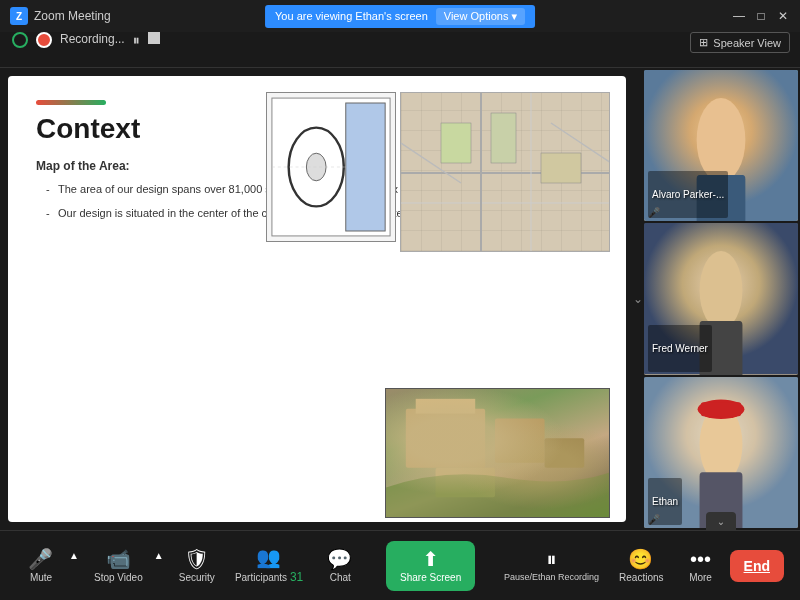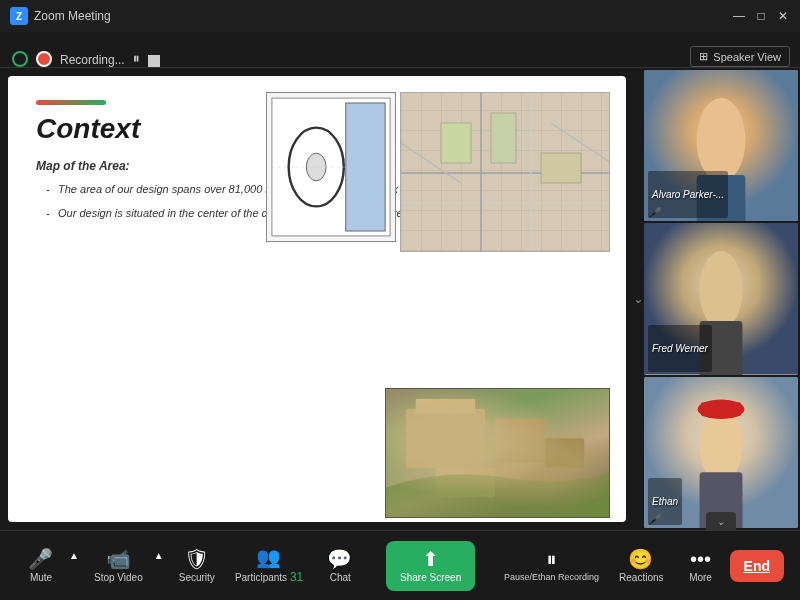--- a/index.html
+++ b/index.html
@@ -70,21 +70,21 @@
       font-size: 12px;
       cursor: pointer;
       display: flex; align-items: center; justify-content: center;
     }
 
     
     #topbar {
       height: 36px;
       background: #1a1a1a;
       display: flex;
-      align-items: flex-end;
+      align-items: flex-start;
       padding: 0 12px;
       gap: 8px;
       border-bottom: 1px solid #333;
       position: relative;
     }
     .recording-indicator {
       display: flex;
       align-items: center;
       gap: 6px;
       color: #ccc;
@@ -120,21 +120,20 @@
       display: flex;
       align-items: center;
       gap: 5px;
     }
 
     
     #main {
       display: flex;
       height: calc(600px - 32px - 36px - 70px);
       background: #1a1a1a;
-      font-style: italic;
     }
 
     
     #slide-area {
       flex: 1;
       background: #2a2a2a;
       margin: 8px;
       border-radius: 4px;
       overflow: hidden;
       position: relative;
@@ -424,20 +423,24 @@
       color: #aaa;
       font-size: 10px;
     }
   </style>
 </head>
 <body>
 
 <div id="titlebar">
   <div class="app-icon">Z</div>
   <span class="title-text">Zoom Meeting</span>
+  <div class="screen-share-banner">
+    <span>You are viewing Ethan's screen</span>
+    <button class="view-options-btn">View Options ▾</button>
+  </div>
   <div class="window-controls">
     <button class="win-btn">—</button>
     <button class="win-btn">□</button>
     <button class="win-btn">✕</button>
   </div>
 </div>
 
 <div id="topbar">
   <span style="width:16px;height:16px;border-radius:50%;border:2px solid #27ae60;display:inline-block;"></span>
   <span class="rec-btn"></span>

